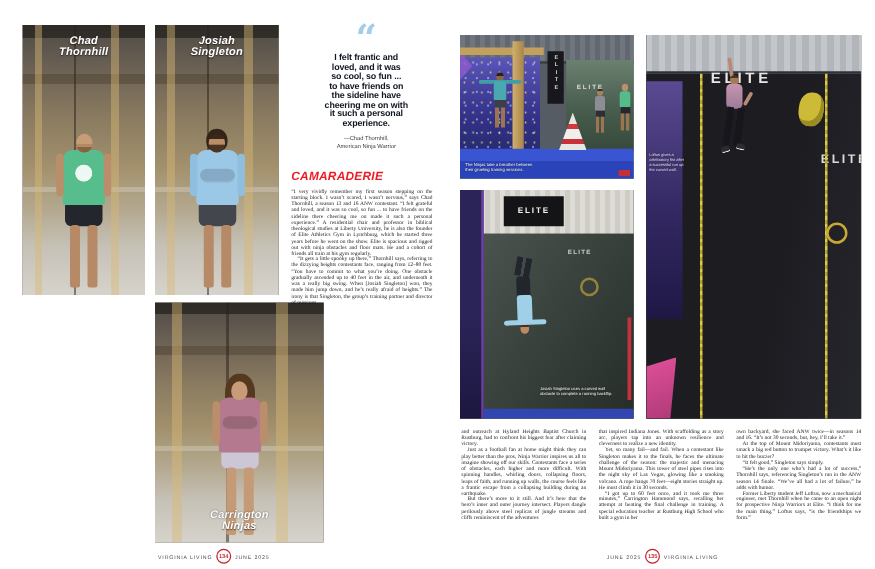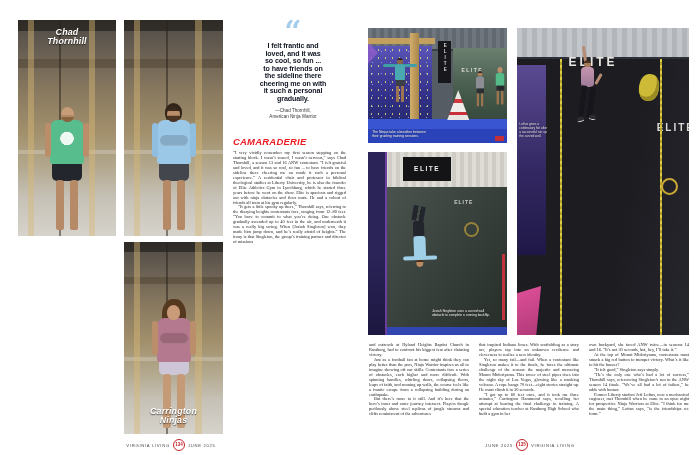--- a/index.html
+++ b/index.html
@@ -5,21 +5,21 @@
   html,body{margin:0;padding:0;}
   body{width:700px;height:455px;position:relative;background:#fff;font-family:"Liberation Sans",sans-serif;overflow:hidden;}
   .page{position:absolute;inset:0;}
   figure{margin:0;}
   .photo{position:absolute;overflow:hidden;background:#6a655d;}
 
   
   .ph1{left:18px;top:20px;width:98px;height:216px;}
   .ph2{left:124px;top:20px;width:99px;height:216px;}
   .ph3{left:18px;top:242px;width:98px;height:192px;}
-  .ph4{left:124px;top:242px;width:99px;height:192px;}
+  .ph4{left:124px;top:242px;width:99px;height:192px;padding-left:36px;}
   .gym-bg{position:absolute;inset:0;background:linear-gradient(180deg,#4e4a45 0%,#6b6154 16%,#8a7a60 34%,#a2906c 52%,#b3a88e 68%,#c6c1b6 82%,#d6d3cc 100%);}
   .gym-bg::before{content:"";position:absolute;inset:0;background:
     linear-gradient(90deg,transparent 0 10%,rgba(216,184,116,.45) 10% 16%,transparent 16% 42%,rgba(40,32,24,.5) 42% 44%,transparent 44% 72%,rgba(216,184,116,.45) 72% 79%,transparent 79%),
     linear-gradient(180deg,rgba(25,22,18,.6) 0 5%,transparent 5% 18%,rgba(70,56,40,.4) 18% 22%,transparent 22% 60%,rgba(255,255,255,.22) 60% 62%,transparent 62%);}
   .p-name{position:absolute;left:0;right:0;text-align:center;color:#fff;font:italic 800 8.8px/9.2px "Liberation Sans",sans-serif;text-shadow:0 .6px 1.2px rgba(0,0,0,.65);letter-spacing:.2px;z-index:5;}
   .p-name span{display:block;}
   .name-top{top:8px;}
   .name-bottom{bottom:9px;}
 
   .person{position:absolute;left:50%;bottom:6px;transform:translateX(-50%);display:flex;flex-direction:column;align-items:center;z-index:2;}
@@ -194,20 +194,24 @@
         <div class="head"></div>
         <div class="torso">
             <div class="arms"></div>
           </div>
         <div class="shorts"></div>
         <div class="legs">
             <i></i>
             <i></i>
           </div>
       </div>
+      <figcaption class="p-name name-top">
+        <span>Josiah</span>
+        <span>Singleton</span>
+      </figcaption>
     </figure>
 
 
     <figure class="photo ph4">
       <div class="gym-bg"></div>
       <div class="person carrington">
         <div class="hair"></div>
         <div class="head"></div>
         <div class="torso">
             <div class="arms"></div>
@@ -224,24 +228,24 @@
       </figcaption>
     </figure>
 
     <div class="quote-block">
       <div class="quote-mark">“</div>
       <div class="quote-text">
           <p>I felt frantic and</p>
           <p>loved, and it was</p>
           <p>so cool, so fun ...</p>
           <p>to have friends on</p>
-          <p>the sideline there</p>
+          <p>the sideline have</p>
           <p>cheering me on with</p>
           <p>it such a personal</p>
-          <p>gradually.</p>
+          <p>experience.</p>
         </div>
       <div class="quote-attr">
         <span>—Chad Thornhill,</span>
         <span>American Ninja Warrior</span>
       </div>
     </div>
 
     <h2 class="section-heading">CAMARADERIE</h2>
     <div class="body-col col-left">
         <p>“I very vividly remember my first season stepping on the starting block. I wasn’t scared, I wasn’t nervous,” says Chad Thornhill, a season 13 and 16 ANW contestant. “I felt grateful and loved, and it was so cool, so fun ... to have friends on the sideline there cheering me on made it such a personal experience.” A residential chair and professor in biblical theological studies at Liberty University, he is also the founder of Elite Athletics Gym in Lynchburg, which he started three years before he went on the show. Elite is spacious and rigged out with ninja obstacles and floor mats. He and a cohort of friends all train at his gym regularly.</p>

